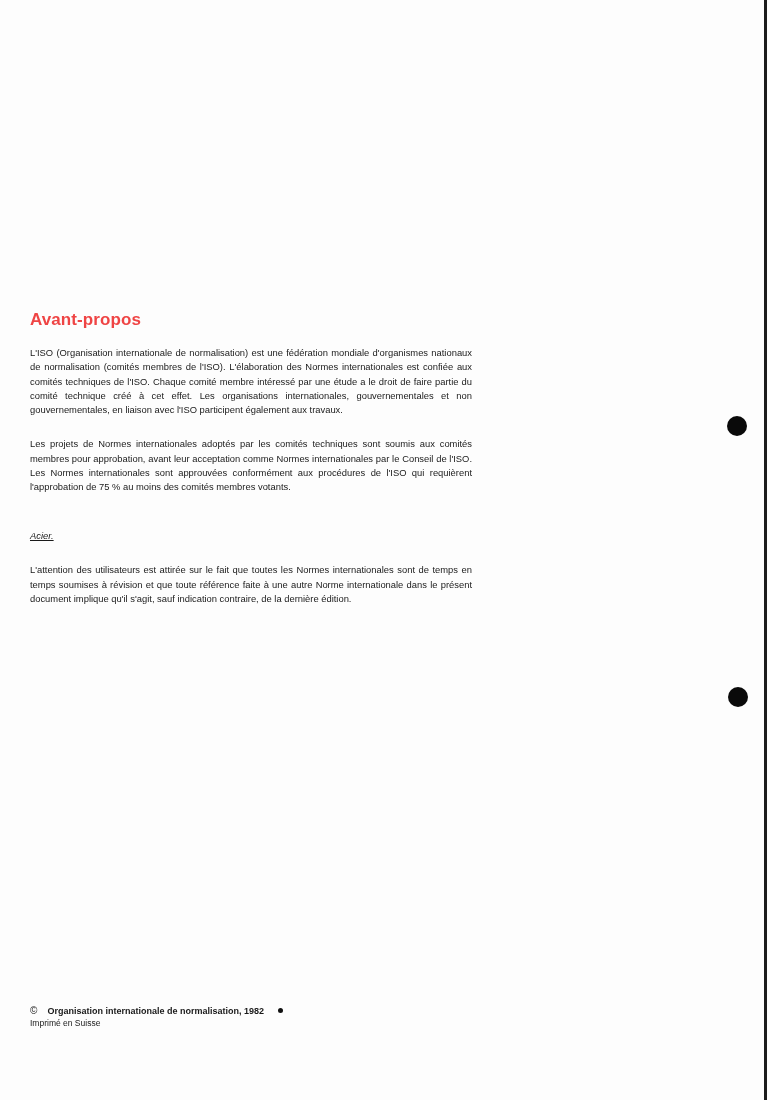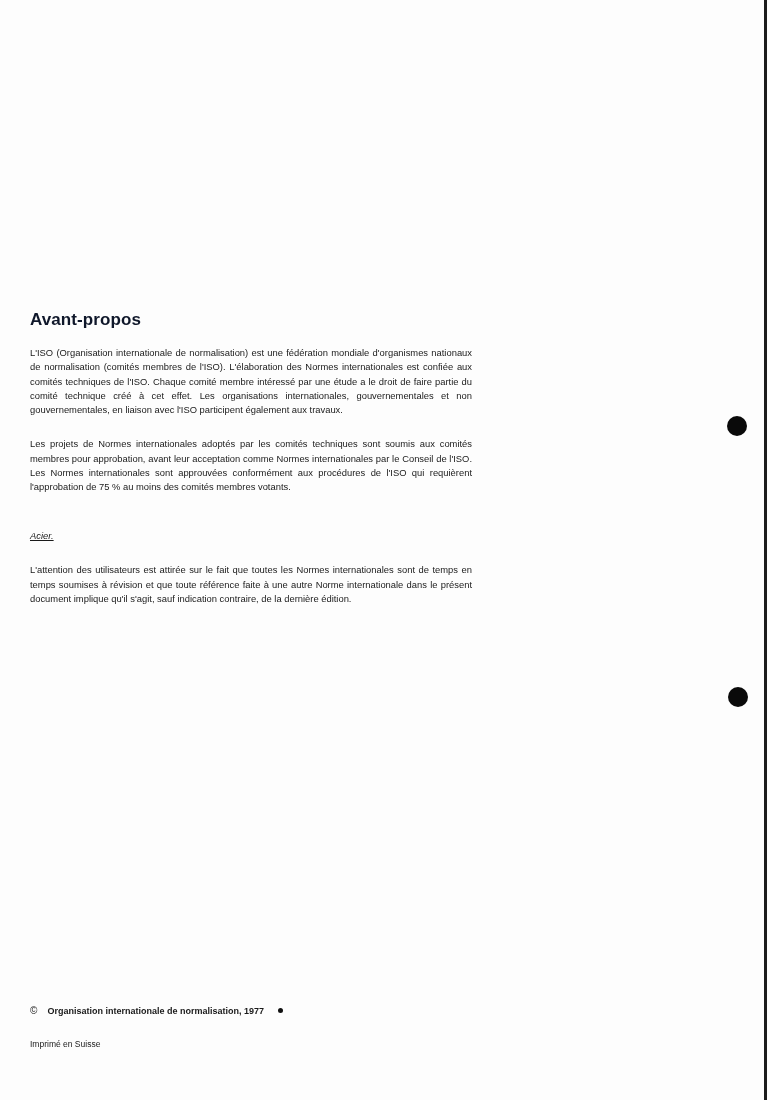--- a/index.html
+++ b/index.html
@@ -27,21 +27,21 @@
       position: absolute;
       left: 30px;
       top: 310px;
       width: 442px;
     }
     .title {
       font-weight: bold;
       font-size: 17px;
       margin: 0 0 10px 0;
       letter-spacing: 0.1px;
-      color: #0f172a;
+      color: #ef4444;
     }
     .para {
       font-size: 9.4px;
       line-height: 14.3px;
       text-align: justify;
       margin: 16px 0 20px 0;
       hyphens: none;
     }
     .para .italic {
       font-style: italic;
@@ -72,21 +72,21 @@
     }
     .bullet {
       display: inline-block;
       width: 5px;
       height: 5px;
       border-radius: 50%;
       background: #111;
       margin-left: 4px;
     }
     .printed {
-      margin-top: 23px;
+      margin-top: 2px;
       font-size: 8.5px;
     }
   </style>
 </head>
 <body>
 
 <div class="page-edge"></div>
 
 <div class="content">
   <h1 class="title">Avant-propos</h1>
@@ -98,17 +98,17 @@
   </p>
   <p class="para">L'attention des utilisateurs est attirée sur le fait que toutes les Normes internationales sont de temps en temps soumises à révision et que toute référence faite à une autre Norme internationale dans le présent document implique qu'il s'agit, sauf indication contraire, de la dernière édition.</p>
 </div>
 
 <div class="punch" style="left:727px; top:416px;"></div>
 <div class="punch" style="left:728px; top:687px;"></div>
 
 <div class="footer">
   <div class="copyright-line">
     <span class="copyright-symbol">©</span>
-    <span>Organisation internationale de normalisation, 1977</span>
+    <span>Organisation internationale de normalisation, 1982</span>
     <span class="bullet"></span>
   </div>
   <div class="printed">Imprimé en Suisse</div>
 </div>
 
 </body></html>

